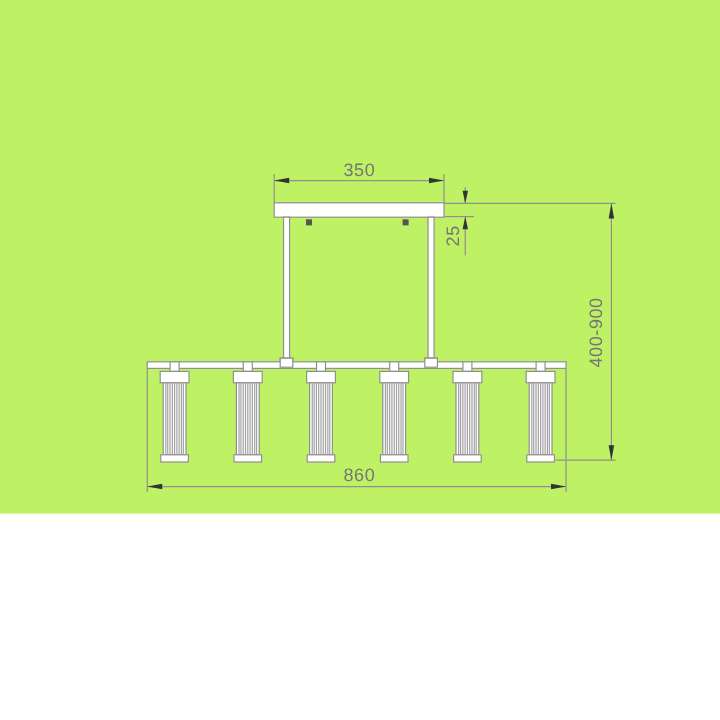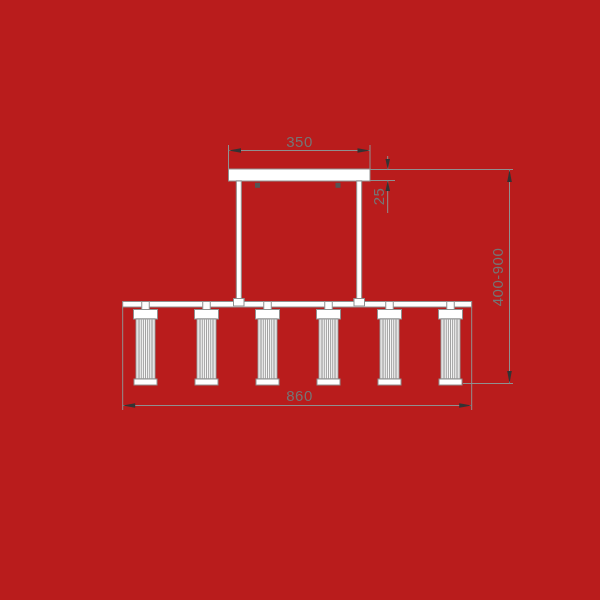--- a/index.html
+++ b/index.html
@@ -8,22 +8,22 @@
     padding: 0;
     background: #ffffff;
     width: 600px;
     height: 600px;
     overflow: hidden;
     font-family: "Liberation Sans", sans-serif;
   }
   .canvas {
     position: relative;
     width: 600px;
-    height: 600px;
-    background: #b91c1c;
+    height: 428px;
+    background: #bef264;
   }
   svg { display: block; }
   .ln   { stroke: #909090; stroke-width: 1; fill: none; }
   .part { stroke: #909090; stroke-width: 1; fill: #ffffff; }
   .rib  { stroke: #a2a2a2; stroke-width: 1; fill: none; }
   .arrow { fill: #333333; stroke: none; }
   .screw { fill: #555555; stroke: none; }
   .dim-text {
     fill: #757575;
     font-family: "Liberation Sans", sans-serif;

